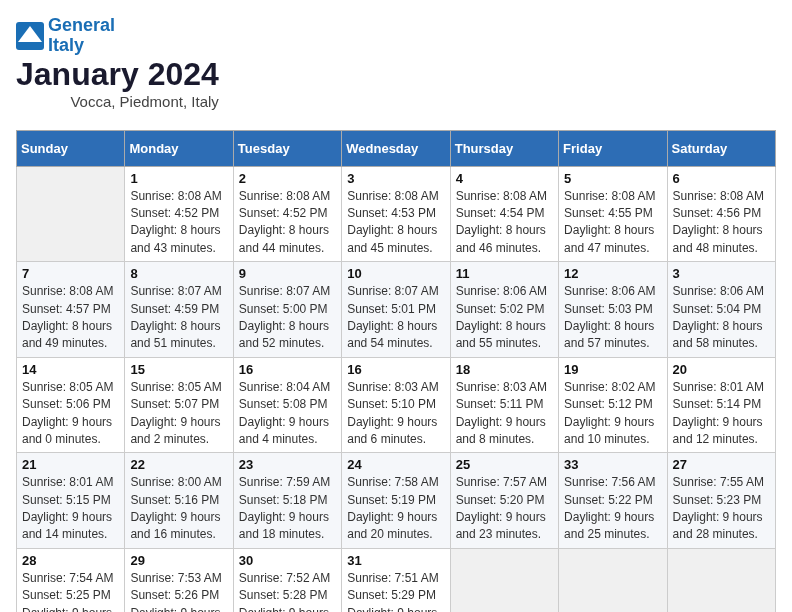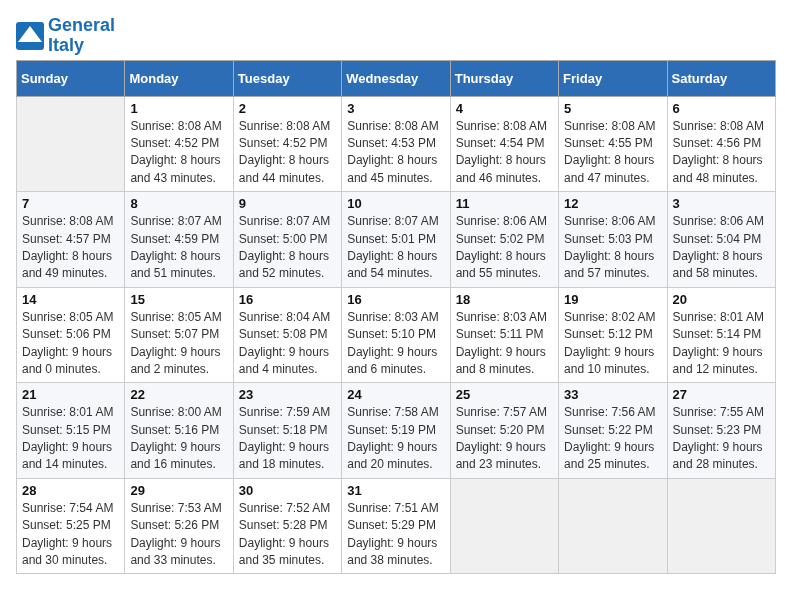--- a/index.html
+++ b/index.html
@@ -7,21 +7,21 @@
       font-family: Arial, sans-serif;
       background: #fff;
       width: 792px;
       min-height: 612px;
       padding: 16px;
     }
     .header {
       display: flex;
       justify-content: space-between;
       align-items: flex-start;
-      margin-bottom: 4px;
+      margin-bottom: 20px;
       flex-direction: column;
     }
     .logo {
       display: flex;
       align-items: center;
       gap: 4px;
     }
     .logo-text {
       font-size: 18px;
       font-weight: bold;
@@ -104,20 +104,24 @@
       <rect x="0" y="0" width="28" height="28" rx="3" fill="#1a6eb5"></rect>
       <polygon points="14,4 26,20 2,20" fill="white"></polygon>
     </svg>
     <div>
       <div class="logo-text">
         <span>General</span><br>
         <span>Italy</span>
       </div>
     </div>
   </div>
+  <div class="title-block">
+    <div class="month-title">January 2024</div>
+    <div class="location">Vocca, Piedmont, Italy</div>
+  </div>
 </div>
 
 <table>
   <thead>
     <tr>
     <th>Sunday</th>
         <th>Monday</th>
         <th>Tuesday</th>
         <th>Wednesday</th>
         <th>Thursday</th>

